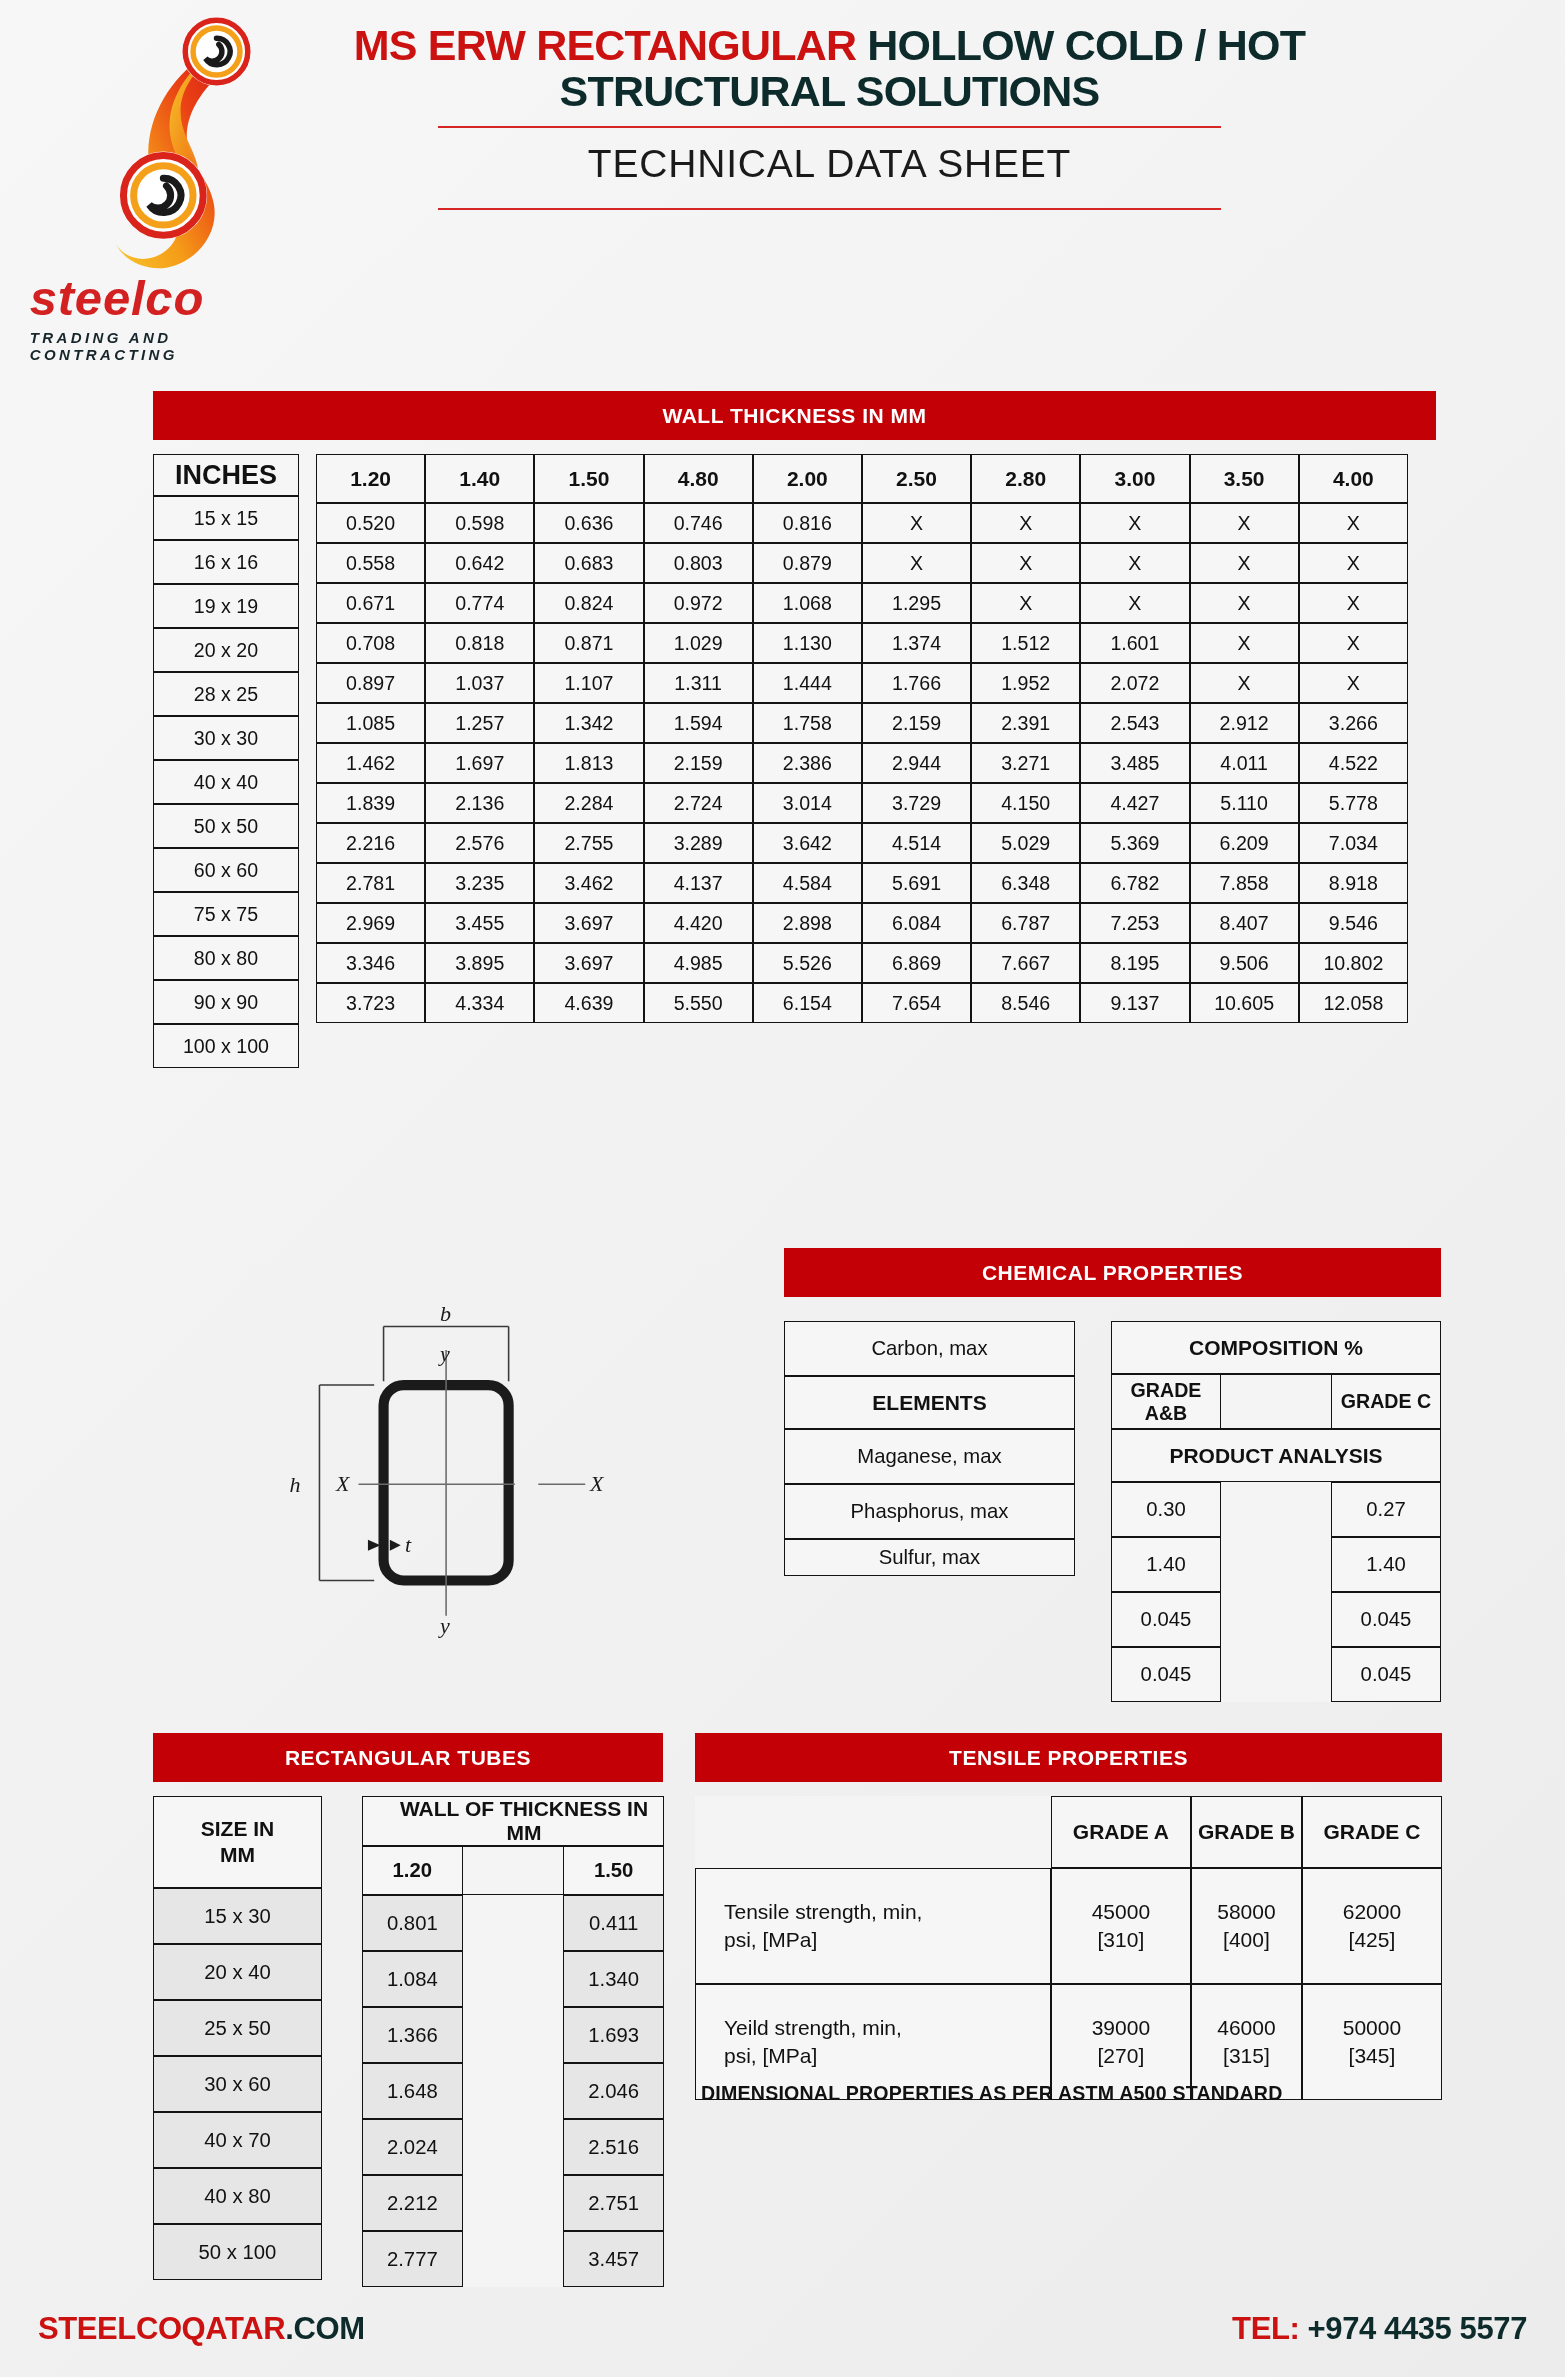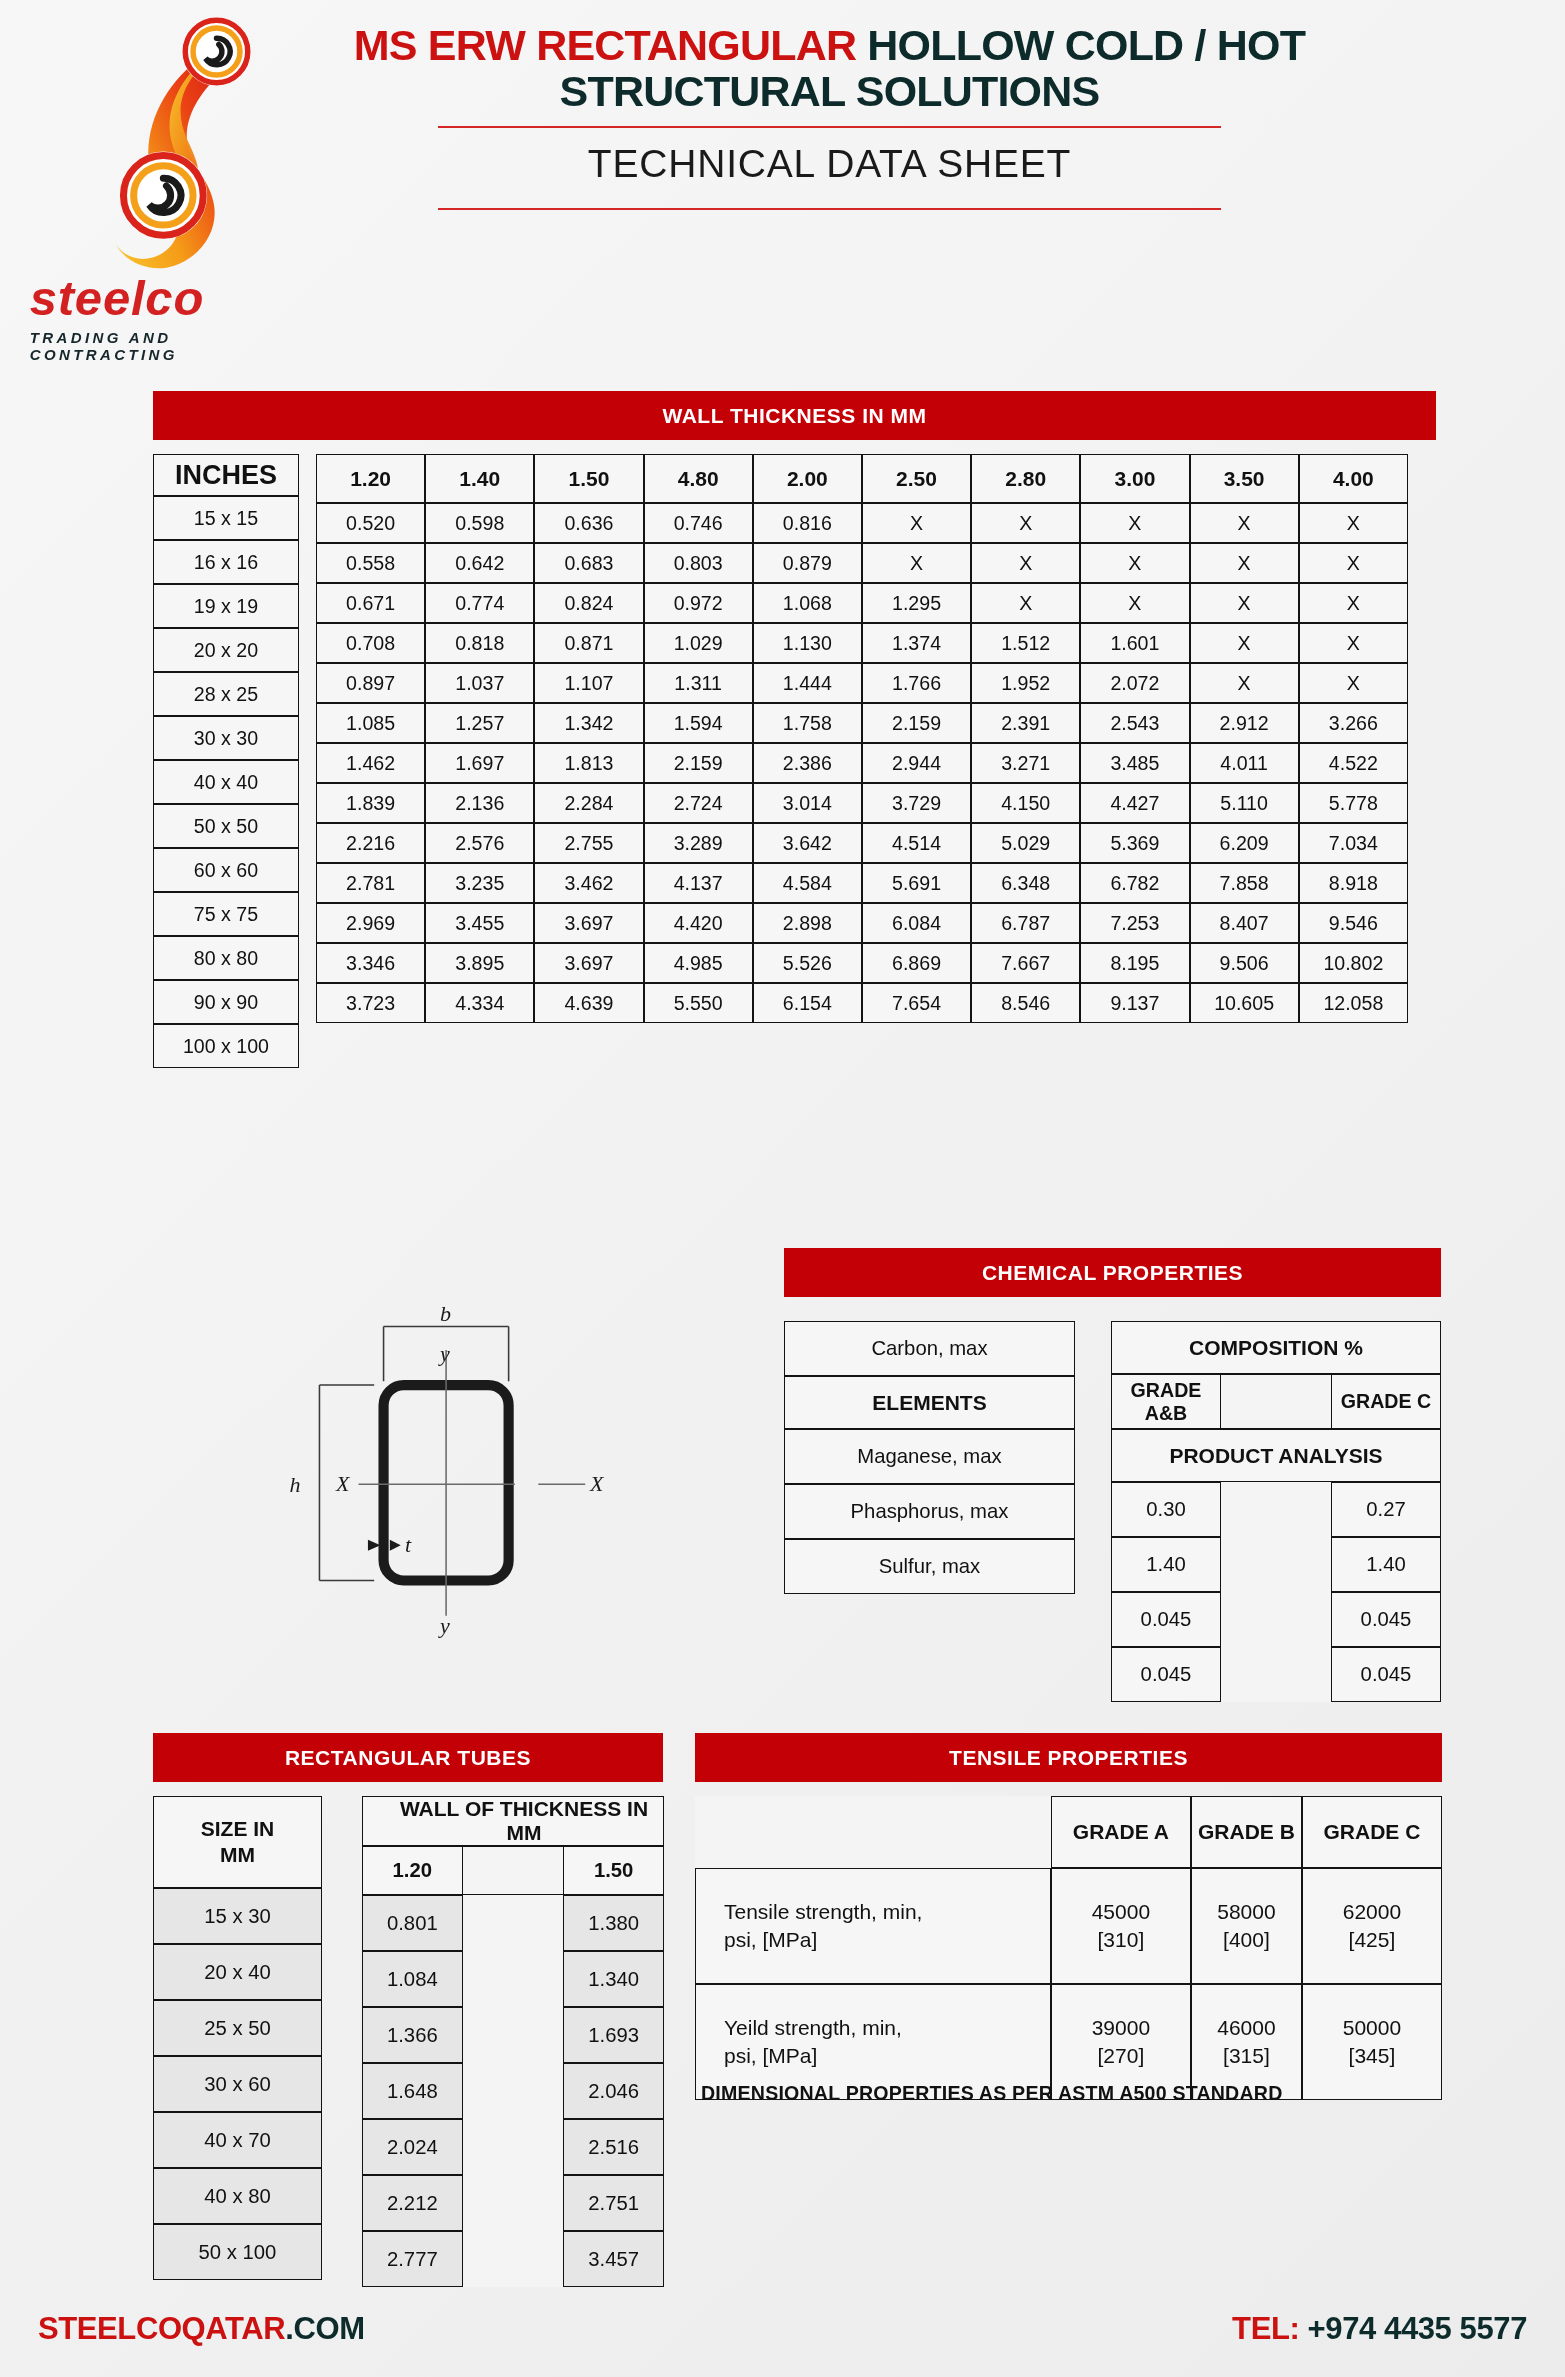--- a/index.html
+++ b/index.html
@@ -468,21 +468,21 @@
         <tr>
           <td class="hdrcell" style="height:53px;font-size:21px;">ELEMENTS</td>
         </tr>
         <tr>
           <td style="height:55px;">Maganese, max</td>
         </tr>
         <tr>
           <td style="height:55px;">Phasphorus, max</td>
         </tr>
         <tr>
-          <td style="height:55px;">Sulfur, max</td>
+          <td style="height:37px;">Sulfur, max</td>
         </tr>
       </tbody>
   </table>
 
   <table class="grid tbl" id="chem-comp">
     <tbody id="chem-comp-body">
         <tr>
           <td class="hdrcell" style="height:53px;font-size:21px;" colspan="3">COMPOSITION %</td>
         </tr>
         <tr>
@@ -555,21 +555,21 @@
           <td class="hdrcell" style="height:44px;font-size:21px;padding-left:22px;" colspan="3">WALL OF THICKNESS IN MM</td>
         </tr>
         <tr>
           <td class="hdrcell" style="height:49px;width:130px;">1.20</td>
           <td style="height:49px;width:27px;border-left:none;border-right:none;background:#f4f4f4;"></td>
           <td class="hdrcell" style="height:49px;width:130px;">1.50</td>
         </tr>
         <tr>
           <td style="height:56px;background:#e6e6e6;">0.801</td>
           <td style="height:56px;border:none;background:#f4f4f4;"></td>
-          <td style="height:56px;background:#e6e6e6;">1.380</td>
+          <td style="height:56px;background:#e6e6e6;">0.411</td>
         </tr>
         <tr>
           <td style="height:56px;background:#e6e6e6;">1.084</td>
           <td style="height:56px;border:none;background:#f4f4f4;"></td>
           <td style="height:56px;background:#e6e6e6;">1.340</td>
         </tr>
         <tr>
           <td style="height:56px;background:#e6e6e6;">1.366</td>
           <td style="height:56px;border:none;background:#f4f4f4;"></td>
           <td style="height:56px;background:#e6e6e6;">1.693</td>

